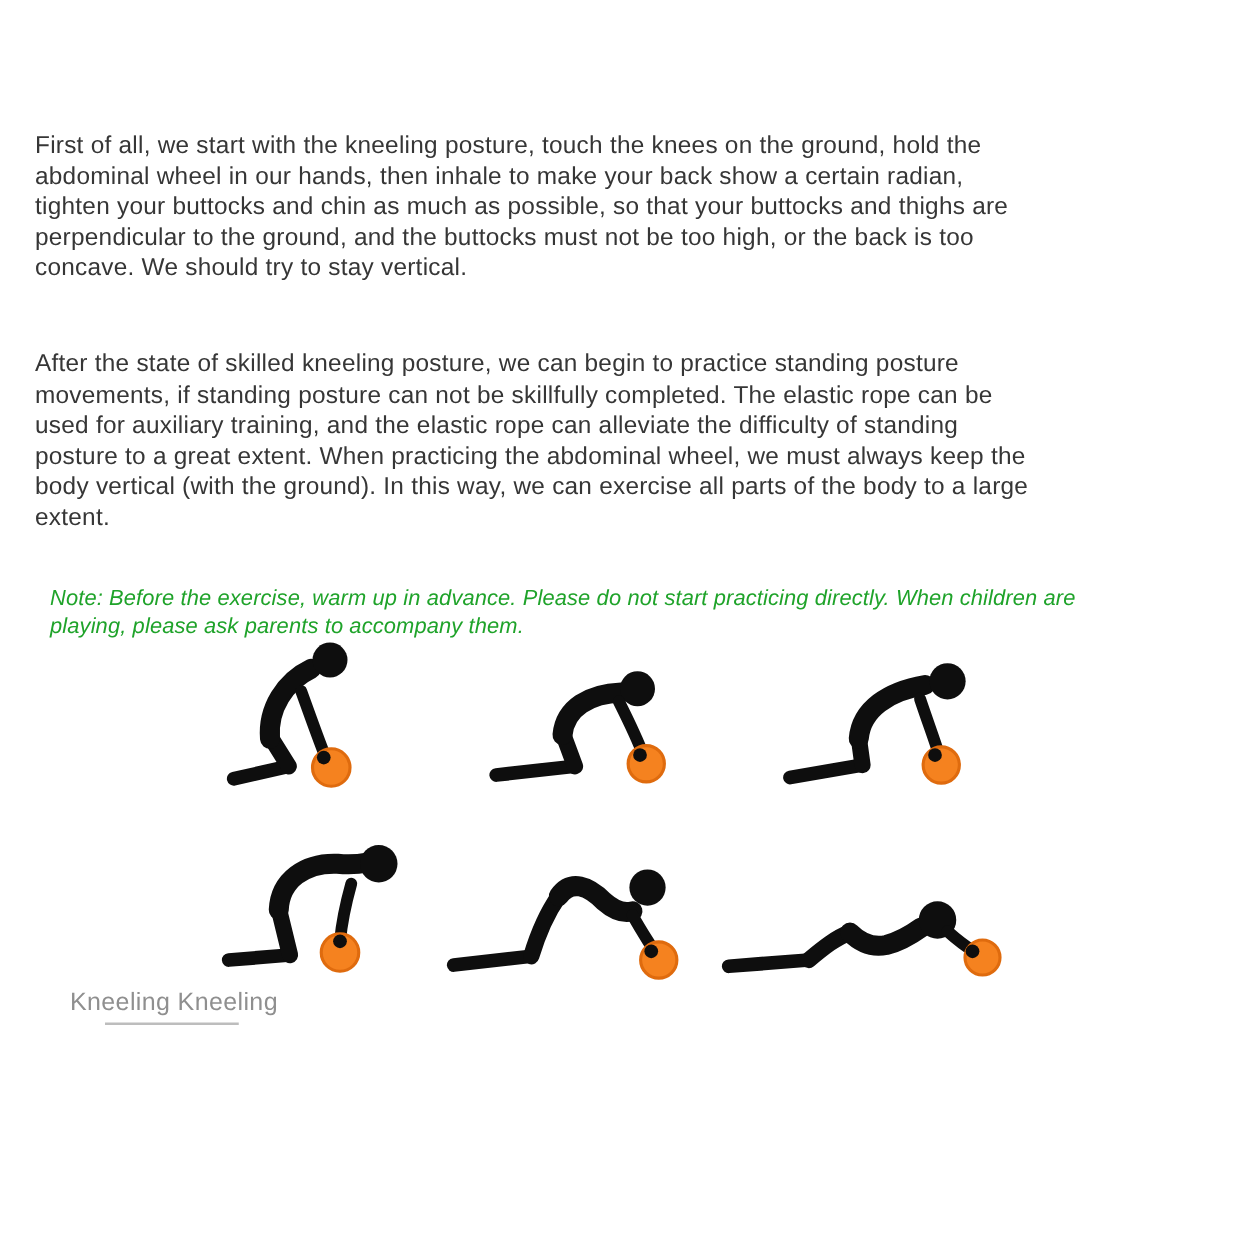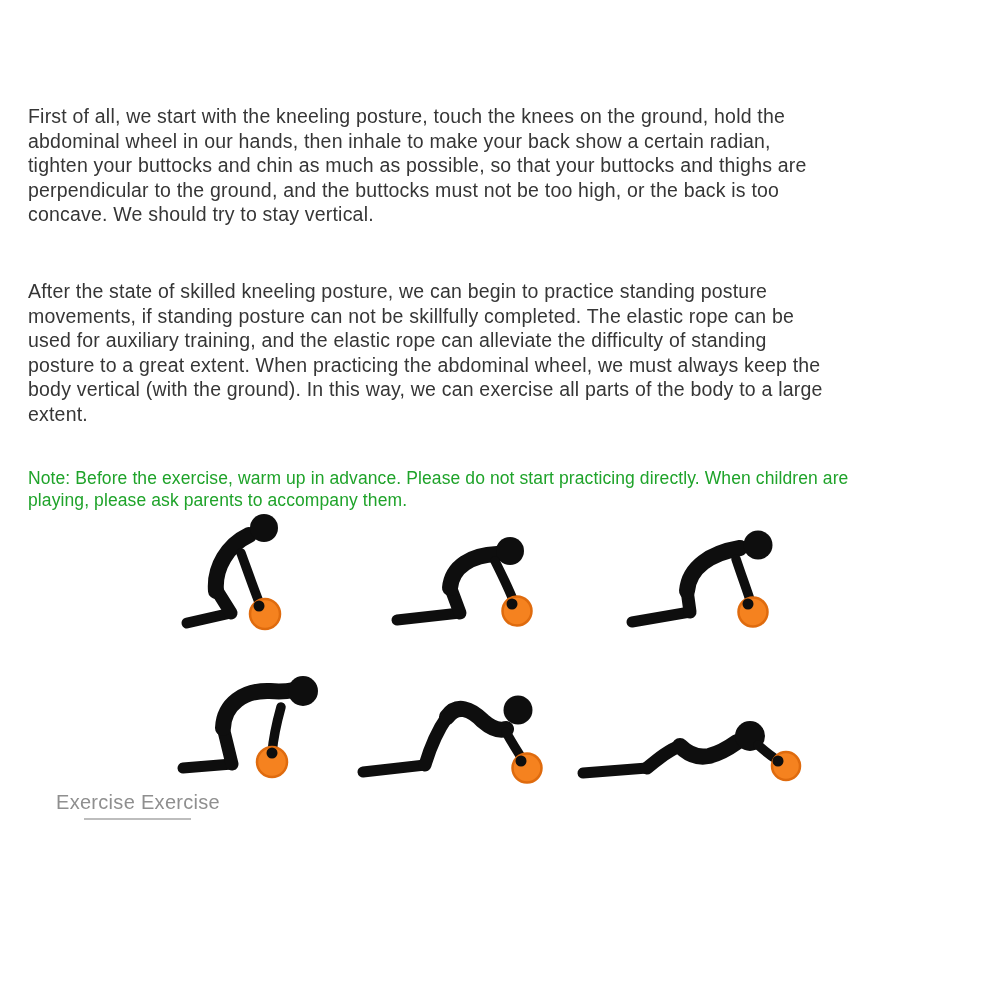--- a/index.html
+++ b/index.html
@@ -26,26 +26,27 @@
     margin:0;
     font-size:19.5px;
     line-height:24.6px;
     letter-spacing:0.2px;
     color:var(--text);
     white-space:pre-line;
   }
   .body-text.p1{margin-bottom:52px;}
   .body-text.p2{margin-bottom:40px;}
   .note-text{
-    margin:0;
+    margin:12px;
     font-size:17.5px;
     line-height:22px;
     letter-spacing:0.1px;
     color:var(--note);
     white-space:pre-line;
+    font-style:italic;
   }
   .figures{position:absolute;left:0;top:0;width:1000px;height:1000px;pointer-events:none;}
   .pose{position:absolute;}
   .pose svg{display:block;width:100%;height:100%;overflow:visible;}
   .limb{stroke:var(--figure);stroke-width:11px;stroke-linecap:round;fill:none;}
   .thigh{stroke:var(--figure);stroke-width:13px;stroke-linecap:round;fill:none;}
   .torso{stroke:var(--figure);stroke-width:16px;stroke-linecap:round;fill:none;}
   .arm{stroke:var(--figure);stroke-width:9.5px;stroke-linecap:round;fill:none;}
   .head{fill:var(--figure);}
   .wheel{fill:var(--wheel);stroke:var(--wheel-edge);stroke-width:2.5px;}
@@ -157,16 +158,16 @@
         <path class="torso" d="M105,46 C114,55 124,58 134,56 C146,53 155,47 162,42"></path>
         <circle class="head" cx="175" cy="36" r="15"></circle>
         <path class="arm" d="M183,45 C192,53 199,58 204,61"></path>
         <circle class="wheel" cx="211" cy="66" r="14"></circle>
         <circle class="hand" cx="203" cy="61" r="5.5"></circle>
       </svg>
     </div>
 
   </div>
 
-  <div class="caption">Exercise Exercise</div>
+  <div class="caption">Kneeling Kneeling</div>
   <div class="caption-underline"></div>
 
 </div>
 
 </body></html>

